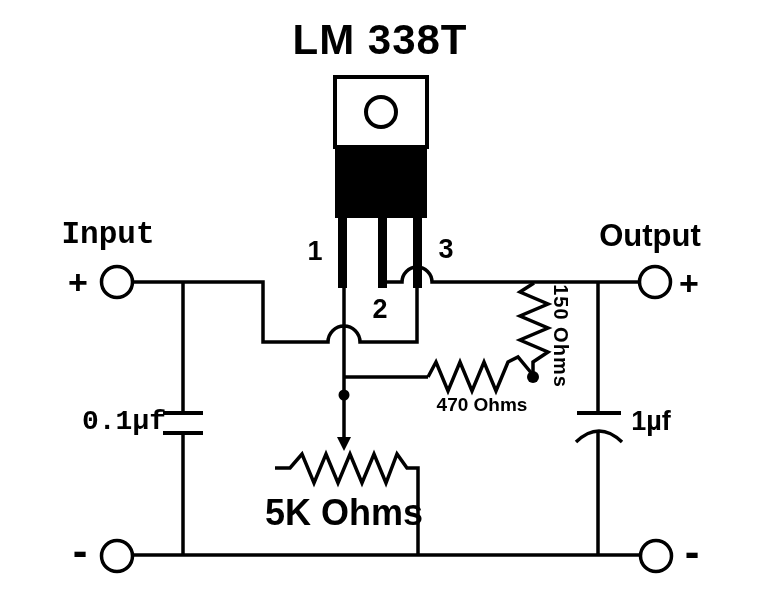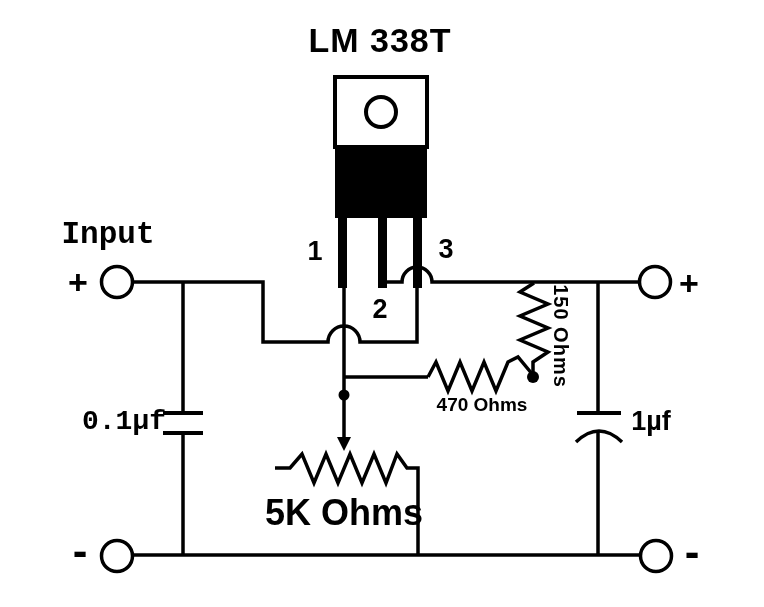--- a/index.html
+++ b/index.html
@@ -22,21 +22,21 @@
   }
   .lbl {
     position: absolute;
     color: #000000;
     font-weight: bold;
     white-space: nowrap;
     transform: translate(-50%, -50%);
     line-height: 1;
     user-select: none;
   }
-  .lbl.title   { font-size: 34px; letter-spacing: 1px; }
+  .lbl.title   { font-size: 42px; letter-spacing: 1px; }
   .lbl.io      { font-size: 31px; }
   .lbl.sign    { font-size: 34px; }
   .lbl.minus   { font-size: 44px; }
   .lbl.pin     { font-size: 27px; }
   .lbl.cap     { font-size: 28px; font-family: Liberation Mono, monospace; }
   .lbl.cap2    { font-size: 27px; text-align: center; }
   .lbl.r-small { font-size: 19px; }
   .lbl.pot     { font-size: 36px; }
   .lbl.rot     { transform: translate(-50%, -50%) rotate(90deg); font-size: 20px; letter-spacing: 1px; }
 </style>
@@ -99,20 +99,21 @@
       <circle cx="117" cy="282" r="15.5" fill="#ffffff"></circle>
       <circle cx="655" cy="282" r="15.5" fill="#ffffff"></circle>
       <circle cx="117" cy="556" r="15.5" fill="#ffffff"></circle>
       <circle cx="656" cy="556" r="15.5" fill="#ffffff"></circle>
     </g>
   </svg>
 
   <div class="lbl title" style="left:380px; top:40px;">LM 338T</div>
 
   <div class="lbl io" style="left:108px; top:234px;font-family:Liberation Mono, monospace;">Input</div>
+  <div class="lbl io" style="left:650px; top:235px;">Output</div>
 
   <div class="lbl sign" style="left:78px; top:282px;">+</div>
   <div class="lbl sign" style="left:689px; top:283px;">+</div>
   <div class="lbl minus" style="left:80px; top:551px;">-</div>
   <div class="lbl minus" style="left:692px; top:552px;">-</div>
 
   <div class="lbl pin" style="left:315px; top:251px;">1</div>
   <div class="lbl pin" style="left:380px; top:309px;">2</div>
   <div class="lbl pin" style="left:446px; top:249px;">3</div>
 

